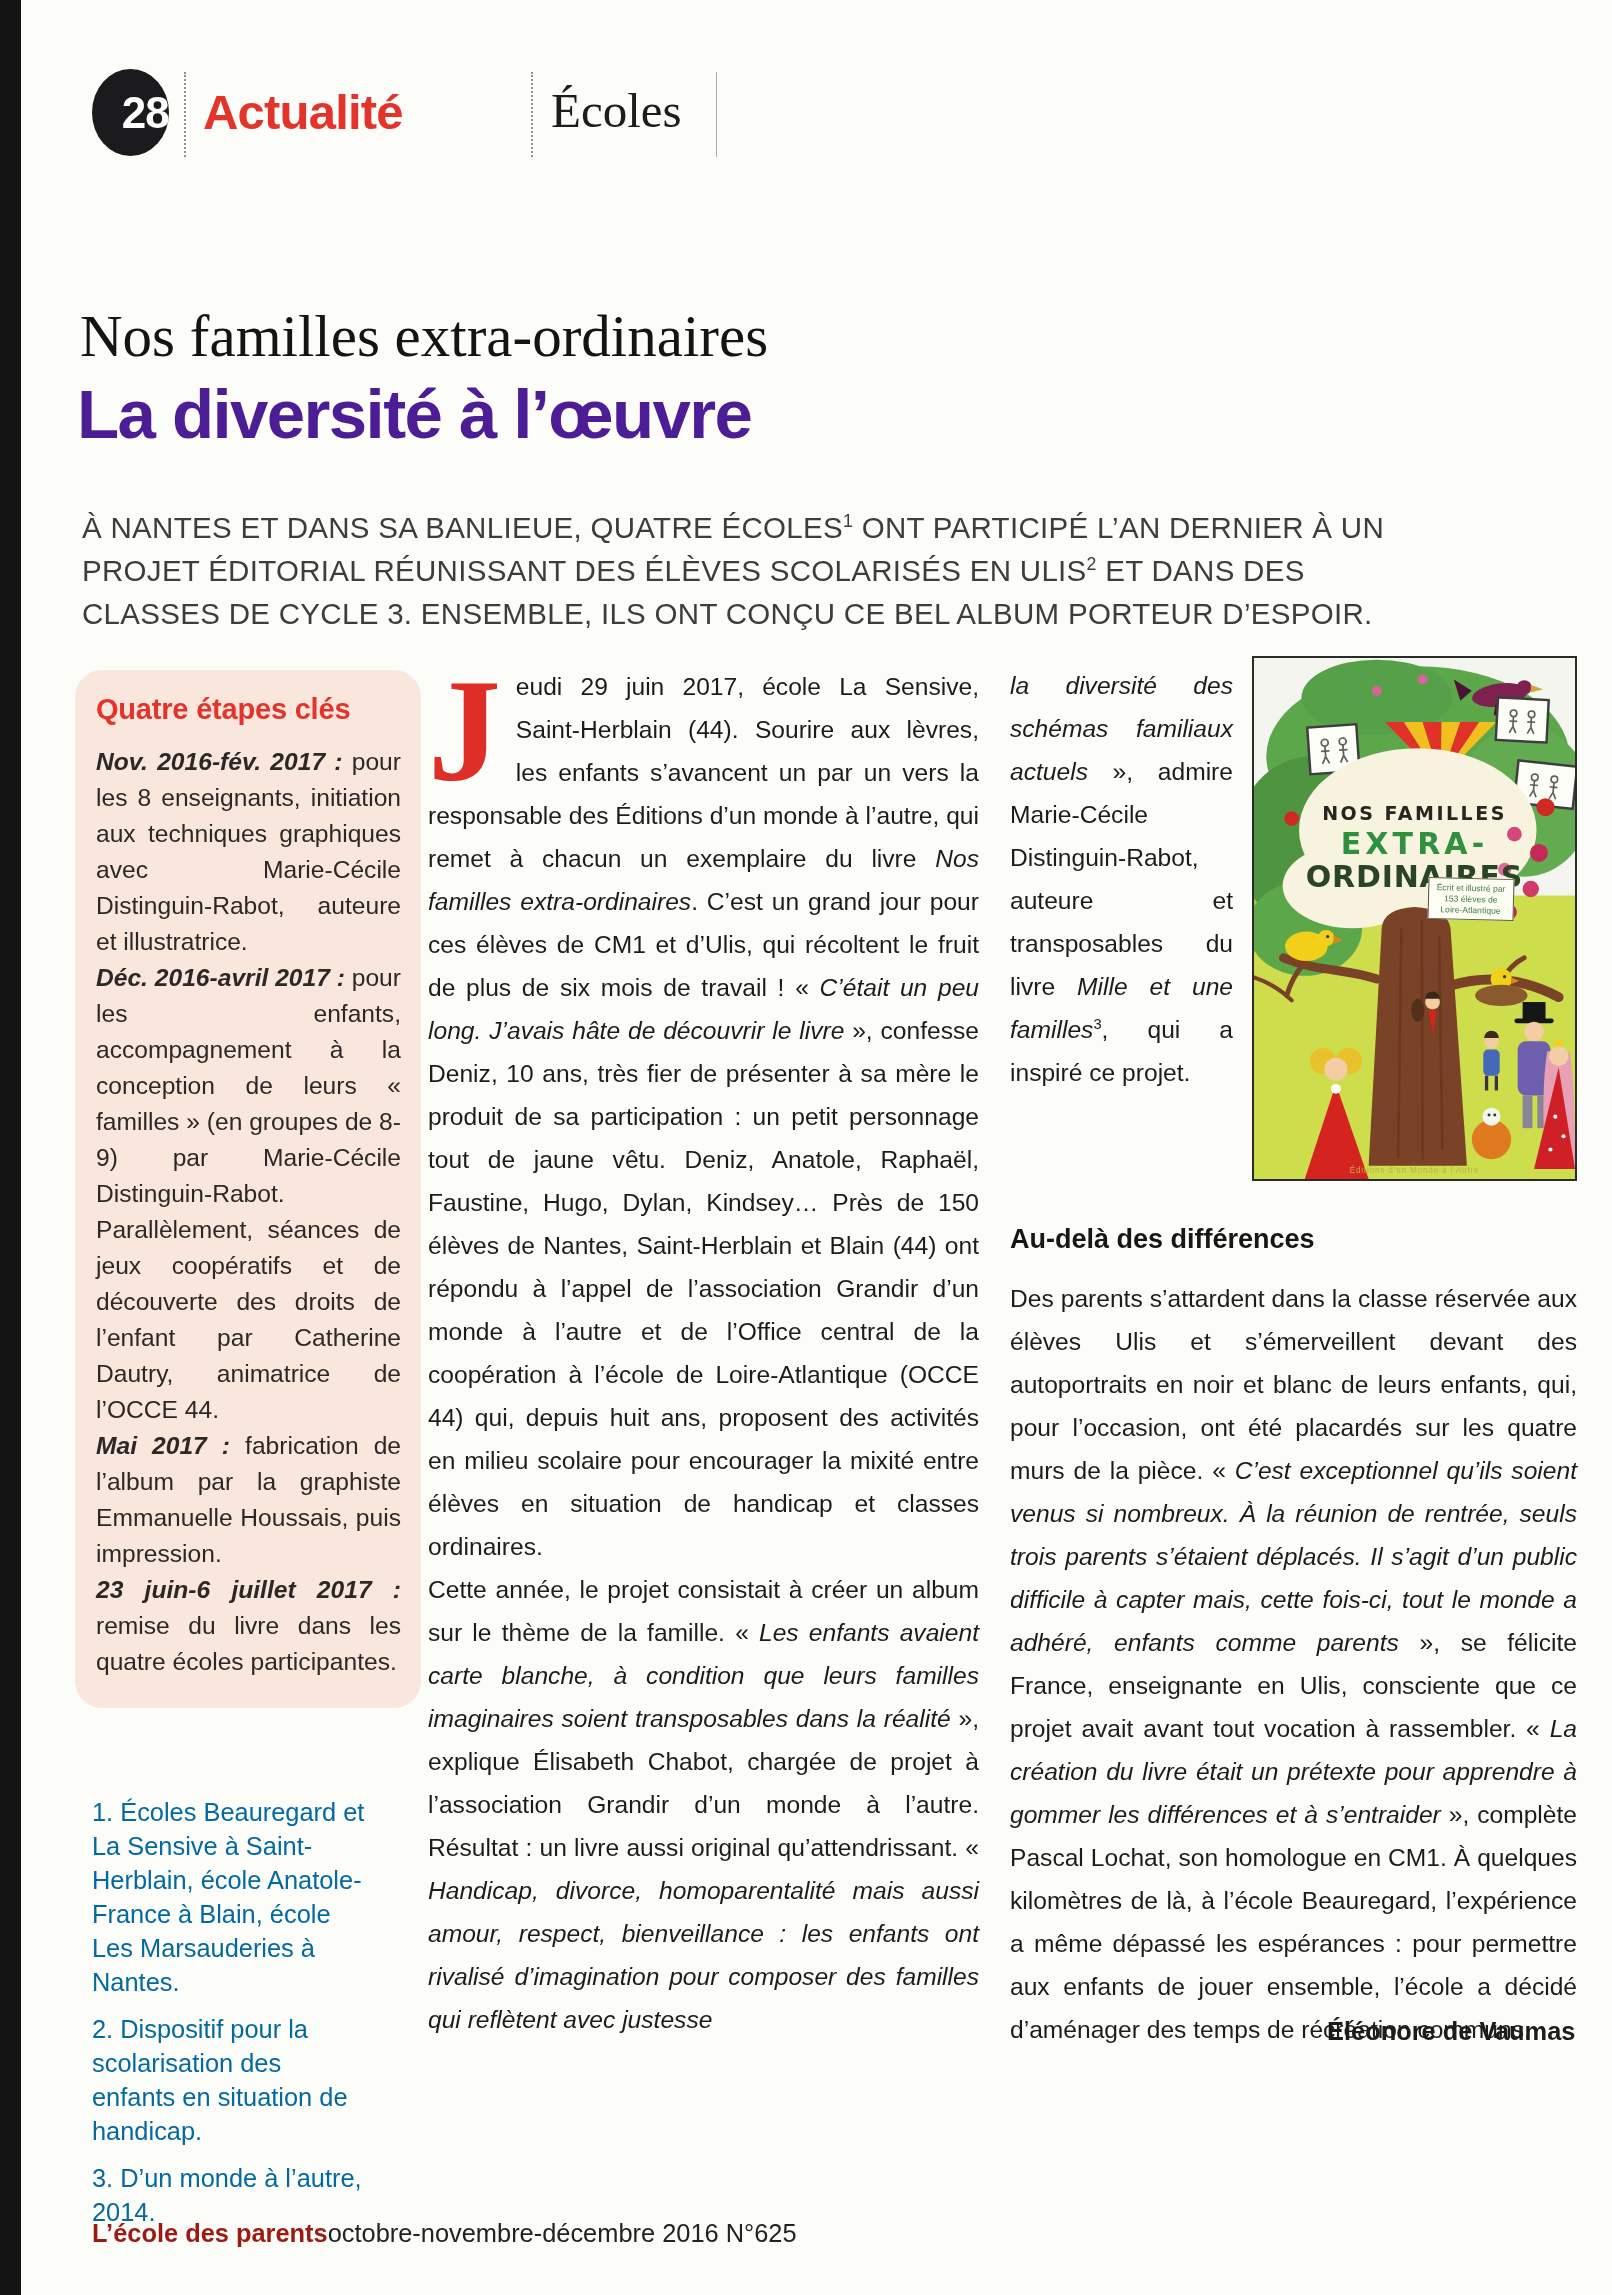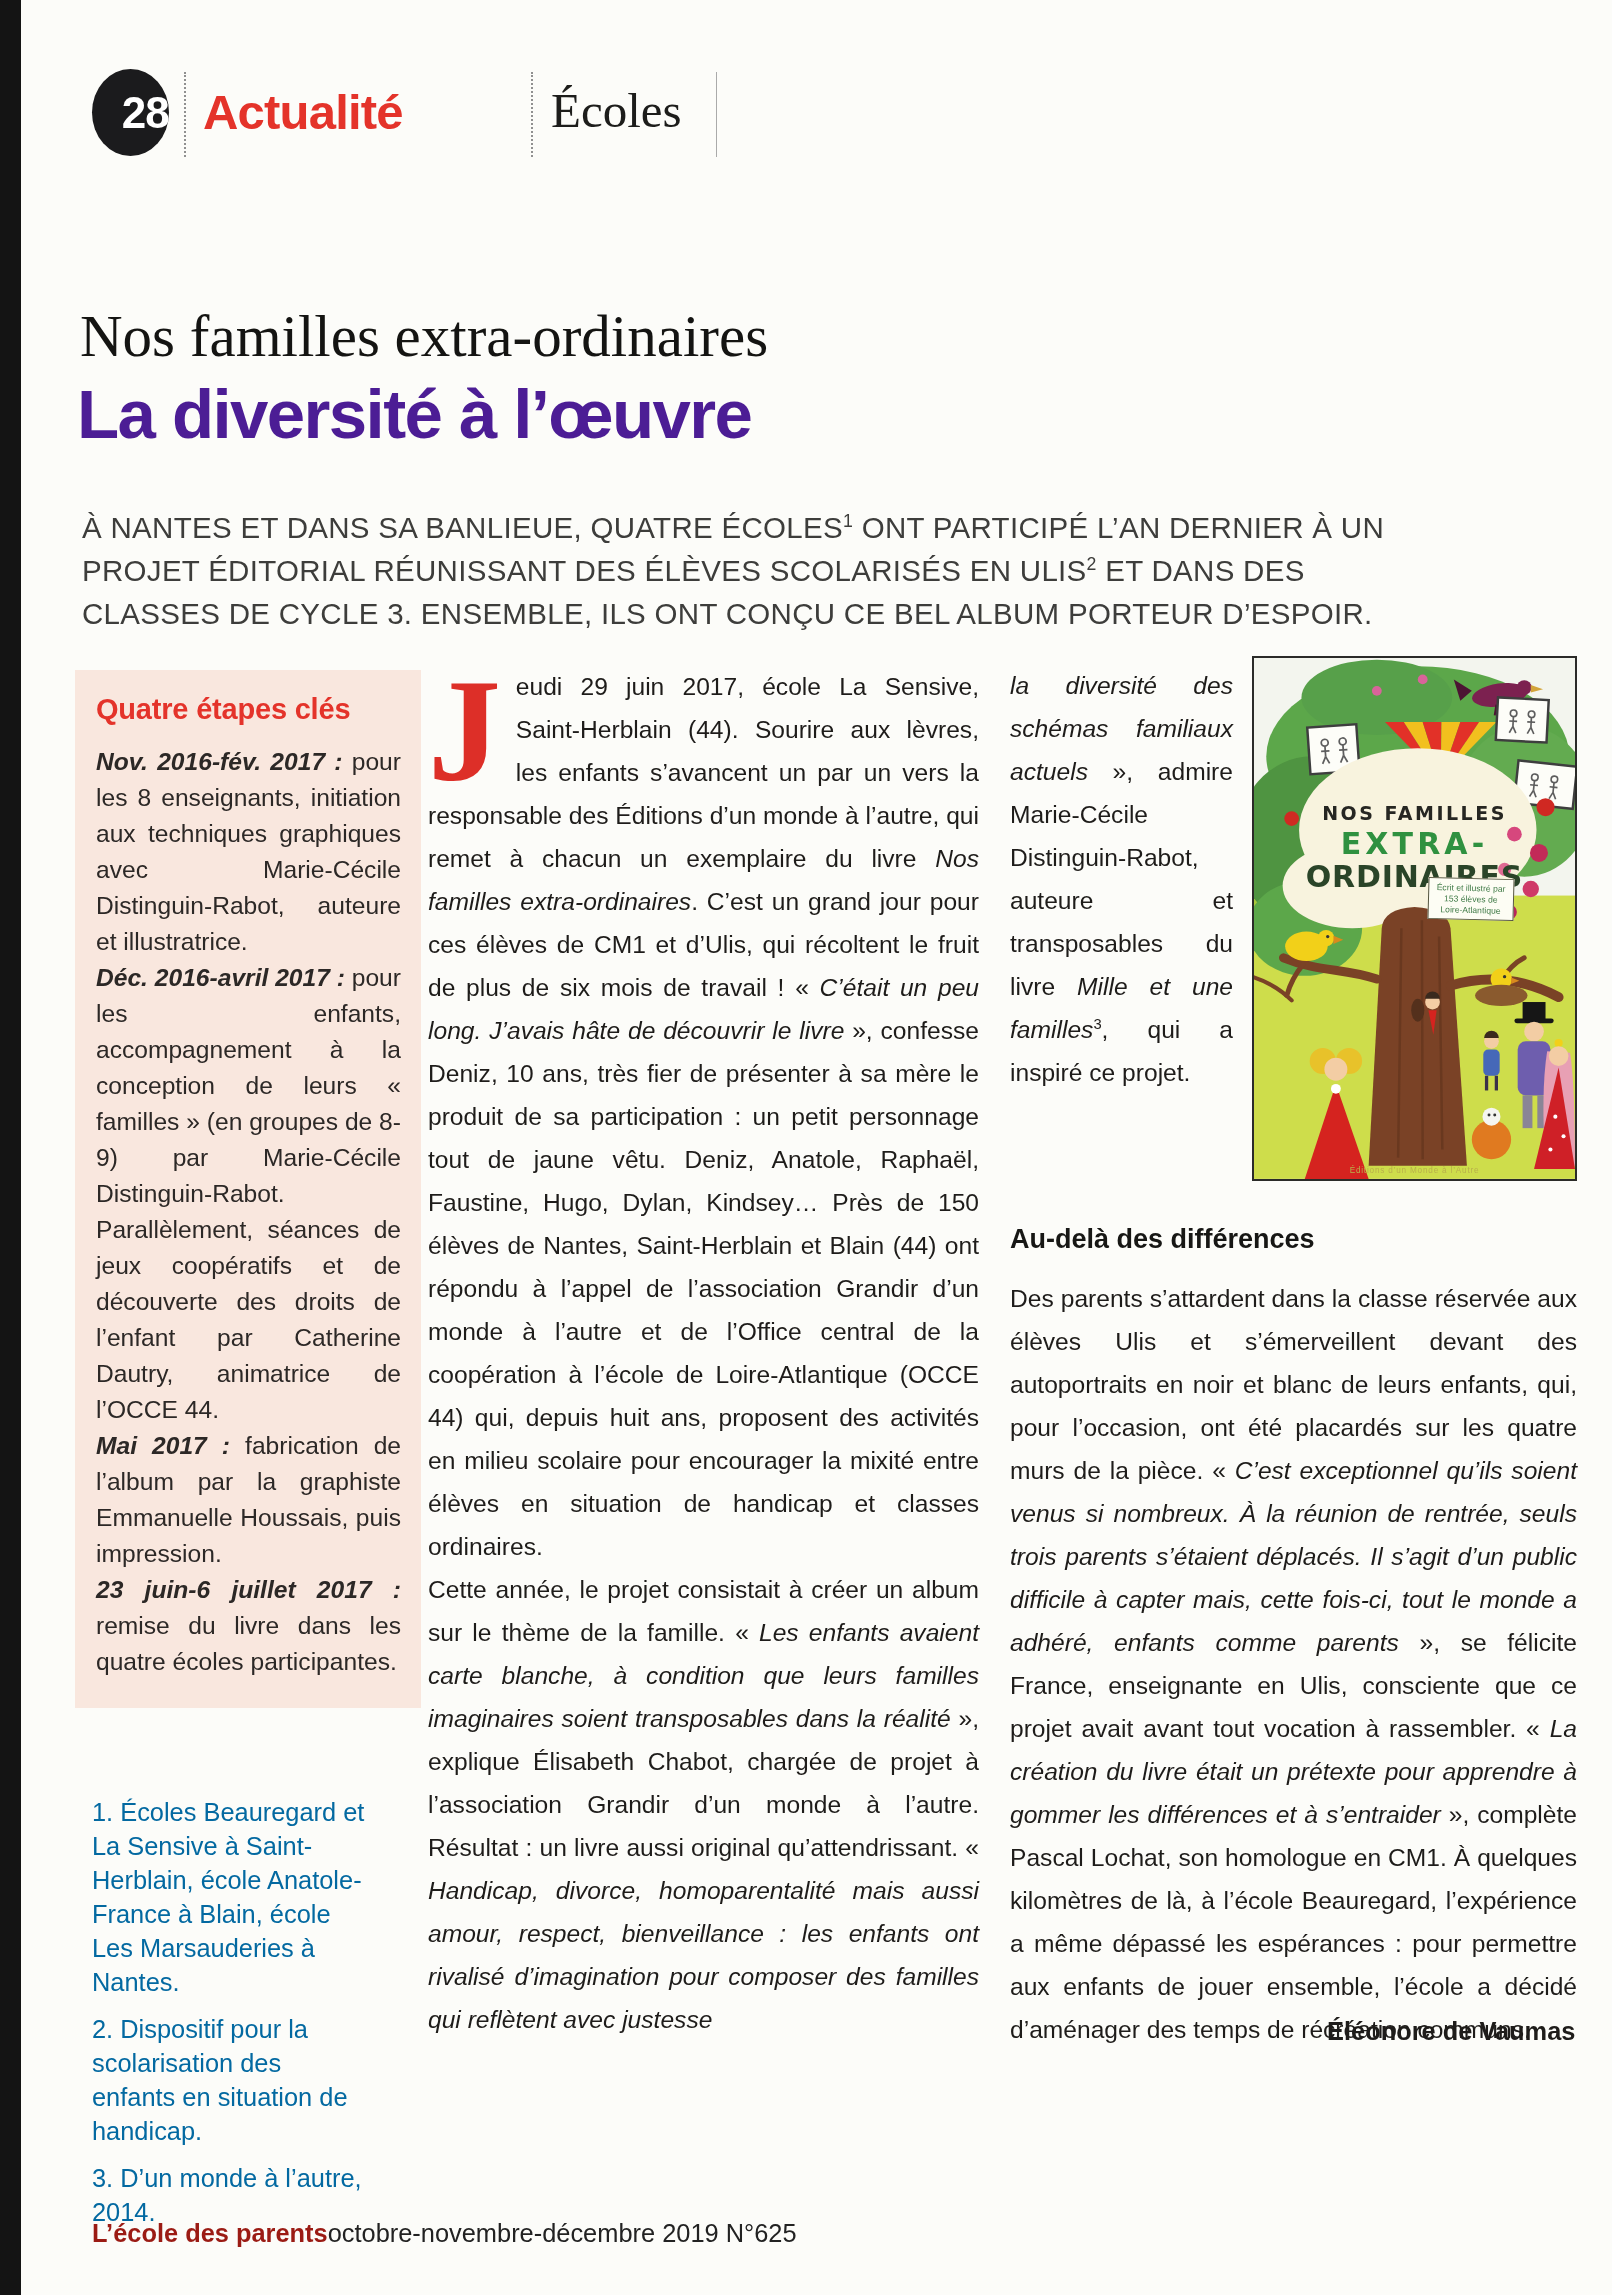--- a/index.html
+++ b/index.html
@@ -21,21 +21,21 @@
   .title-serif{left:80px;top:302px;font-family:"Liberation Serif",serif;font-size:59px;color:#141412;letter-spacing:0;}
   .title-bold{left:77px;top:375px;font-size:69px;font-weight:bold;color:#4c1d95;letter-spacing:-1.6px;}
 
   
   .standfirst{left:82px;top:506px;width:1303px;font-size:29.5px;line-height:43px;color:#3d3d3b;
               letter-spacing:0.3px;font-weight:500;}
   .sup{vertical-align:super;font-size:60%;line-height:0;}
   .it{font-style:italic;} .bd{font-weight:bold;}
 
   
-  .sidebar{left:75px;top:670px;width:305px;background:#f9e7de;padding:23px 19.7px 28px 21px;}
+  .sidebar{left:75px;top:670px;width:305px;background:#f9e7de;padding:23px 19.7px 28px 21px;border-radius:27px;}
   .sidebar h3{margin:0 0 18px 0;font-size:29px;color:#e4332a;letter-spacing:-0.2px;}
   .sidebar p{margin:0;font-size:24.6px;line-height:36px;text-align:justify;color:#2c2826;}
 
   
   .footnotes{left:92px;top:1795px;width:279px;font-size:25.4px;line-height:34px;color:#0369a1;}
   .footnotes p{margin:0 0 13px 0;}
 
   
   .colB{left:428px;top:665px;width:551px;font-size:24.6px;line-height:43px;text-align:justify;}
   .colB p{margin:0;}
@@ -268,16 +268,16 @@
     <div class="cover-title">
       <div class="ct1">NOS FAMILLES</div>
       <div class="ct2">EXTRA-</div>
       <div class="ct3">ORDINAIRES</div>
     </div>
     <div class="cover-credit">Écrit et illustré par 153 élèves de Loire-Atlantique</div>
     <div class="cover-imprint">Éditions d’un Monde à l’Autre</div>
   </div>
 
   <div class="abs footer">
-    <span class="brand">L’école des parents</span><span>octobre-novembre-décembre 2019  N°625</span>
+    <span class="brand">L’école des parents</span><span>octobre-novembre-décembre 2016  N°625</span>
   </div>
 </div>
 
 
 </body></html>

